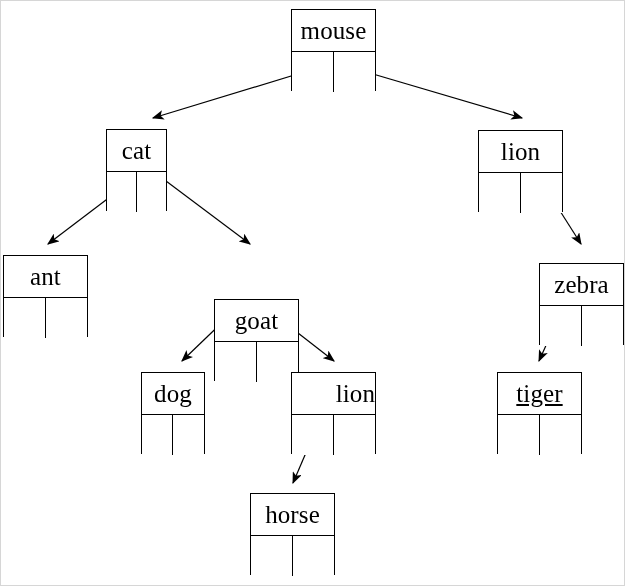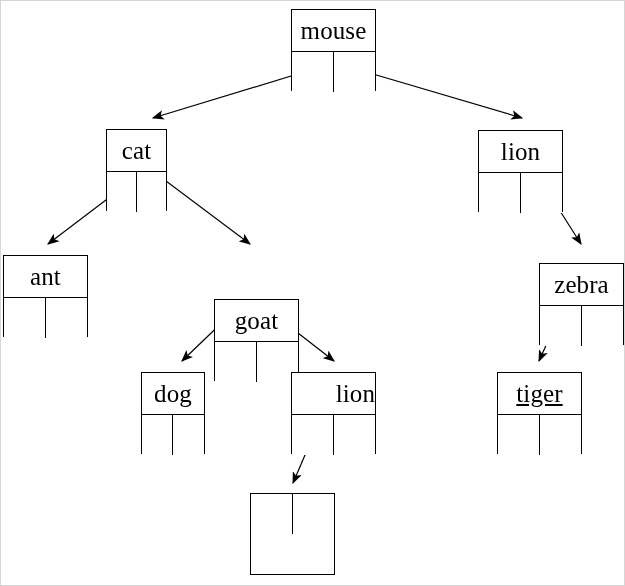--- a/index.html
+++ b/index.html
@@ -164,20 +164,23 @@
       <div class="node-box" style="left: 496px; top: 371px; width: 85px; height: 82px;">
         <div class="node-label-cell" style="height: 42px; text-decoration: underline;">
           <span class="node-label-text">tiger</span>
         </div>
         <div class="node-ptr-row" style="height: 40px;">
           <div class="node-ptr-cell left"></div>
           <div class="node-ptr-cell right"></div>
         </div>
       </div>
       <div class="node-box" style="left: 249px; top: 492px; width: 85px; height: 82px;">
+        <div class="node-label-cell" style="height: 42px;">
+          <span class="node-label-text">horse</span>
+        </div>
         <div class="node-ptr-row" style="height: 40px;">
           <div class="node-ptr-cell left"></div>
           <div class="node-ptr-cell right"></div>
         </div>
       </div>
     </div>
 
 </div>
 
 </body></html>

